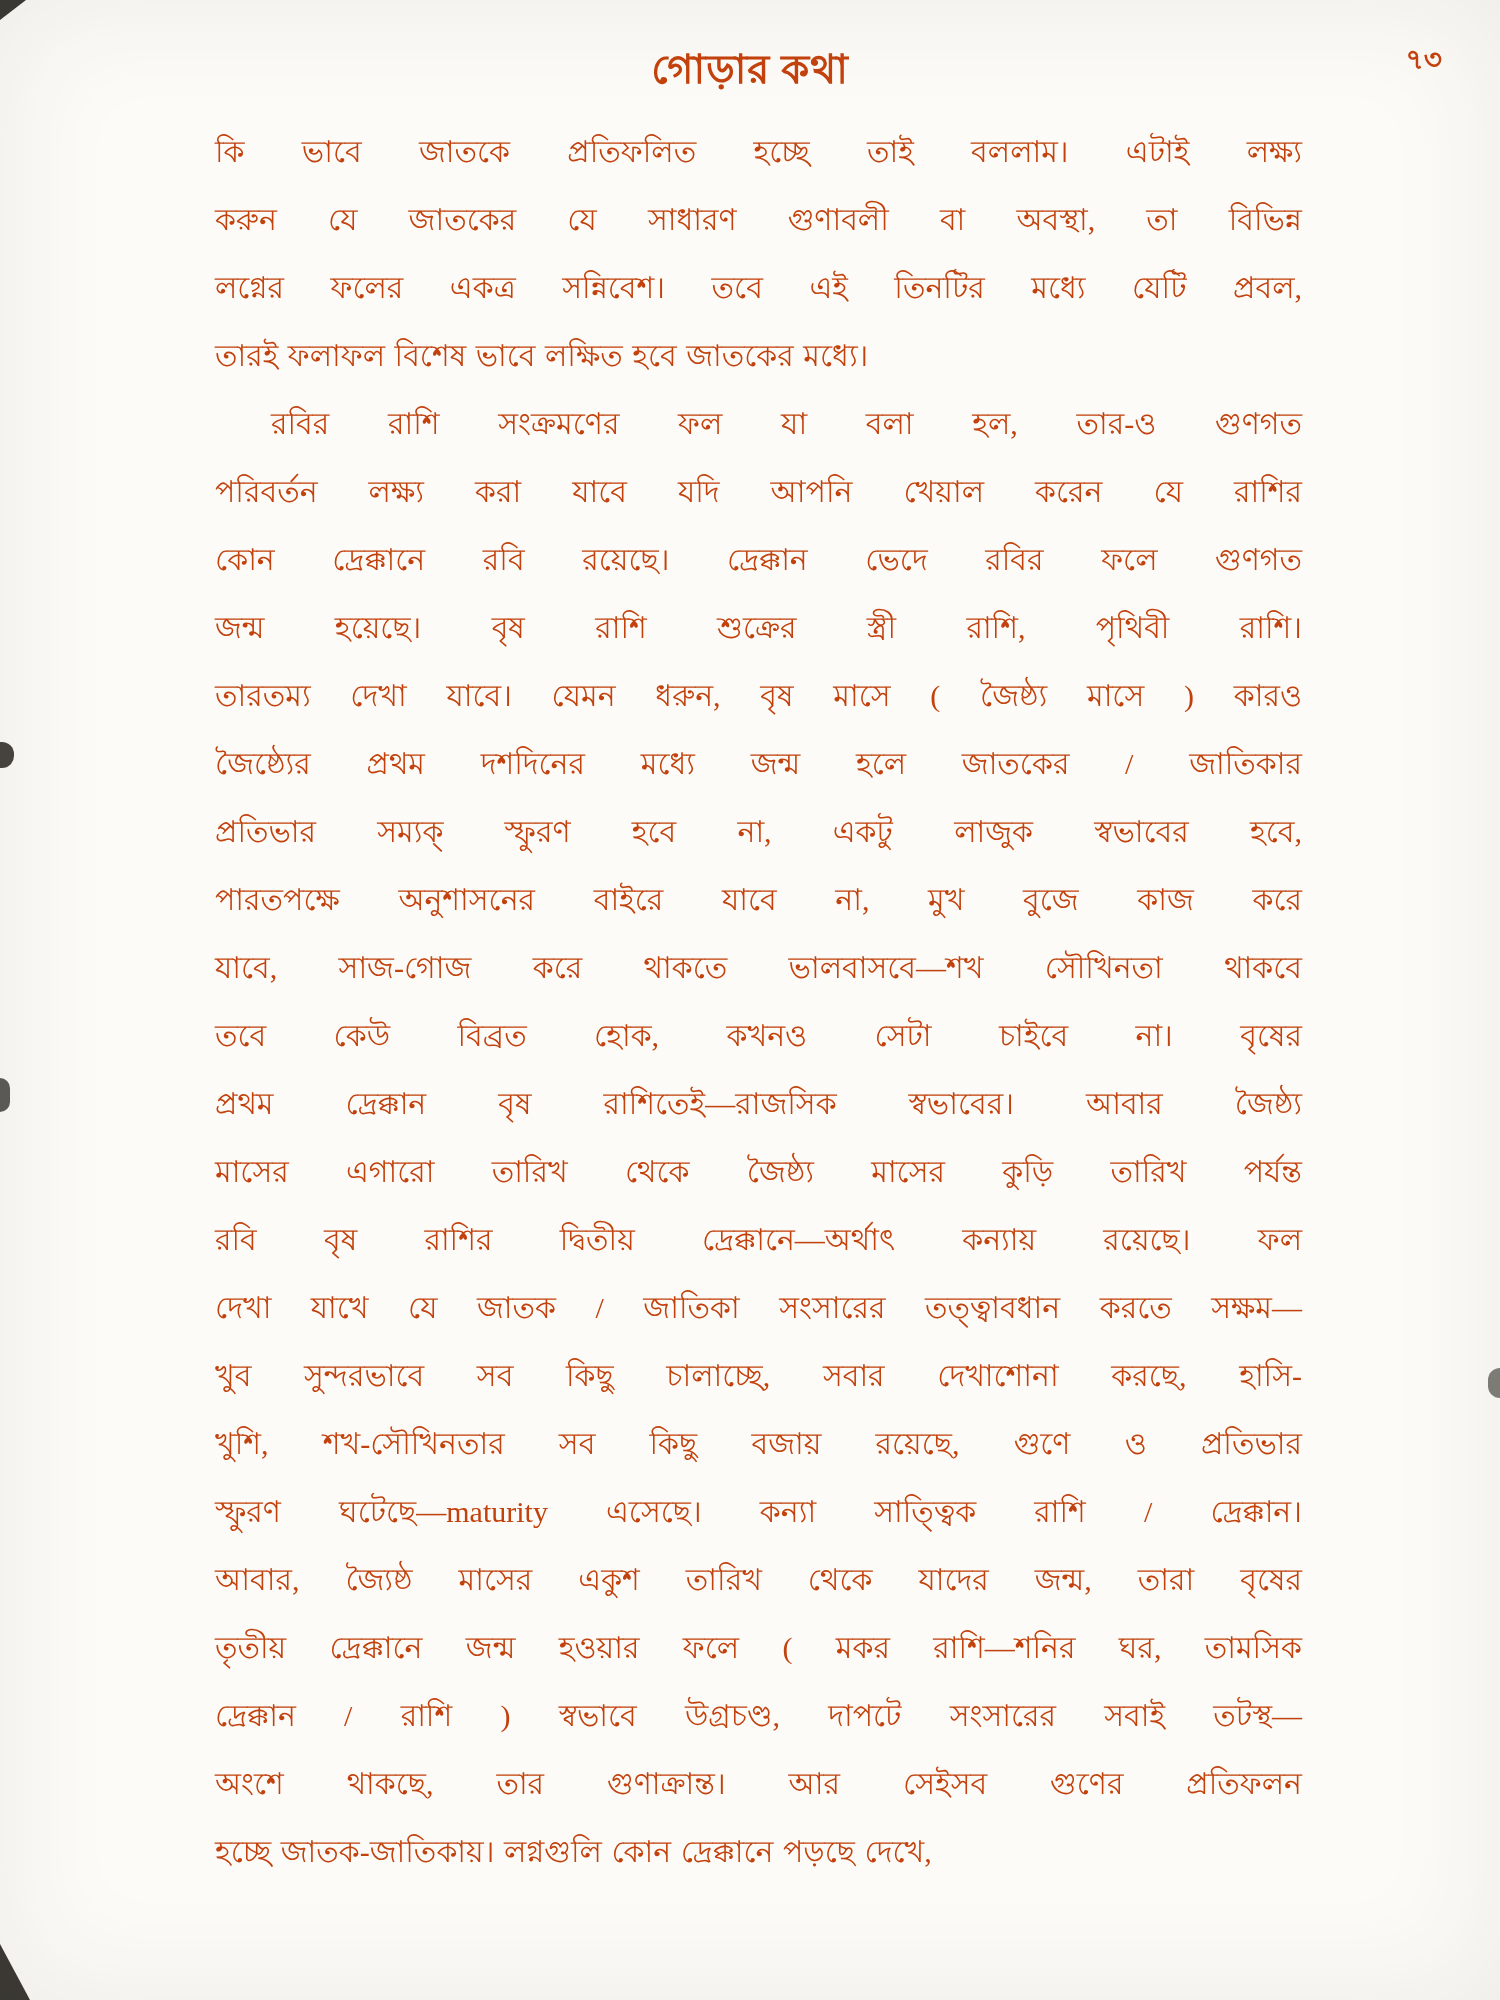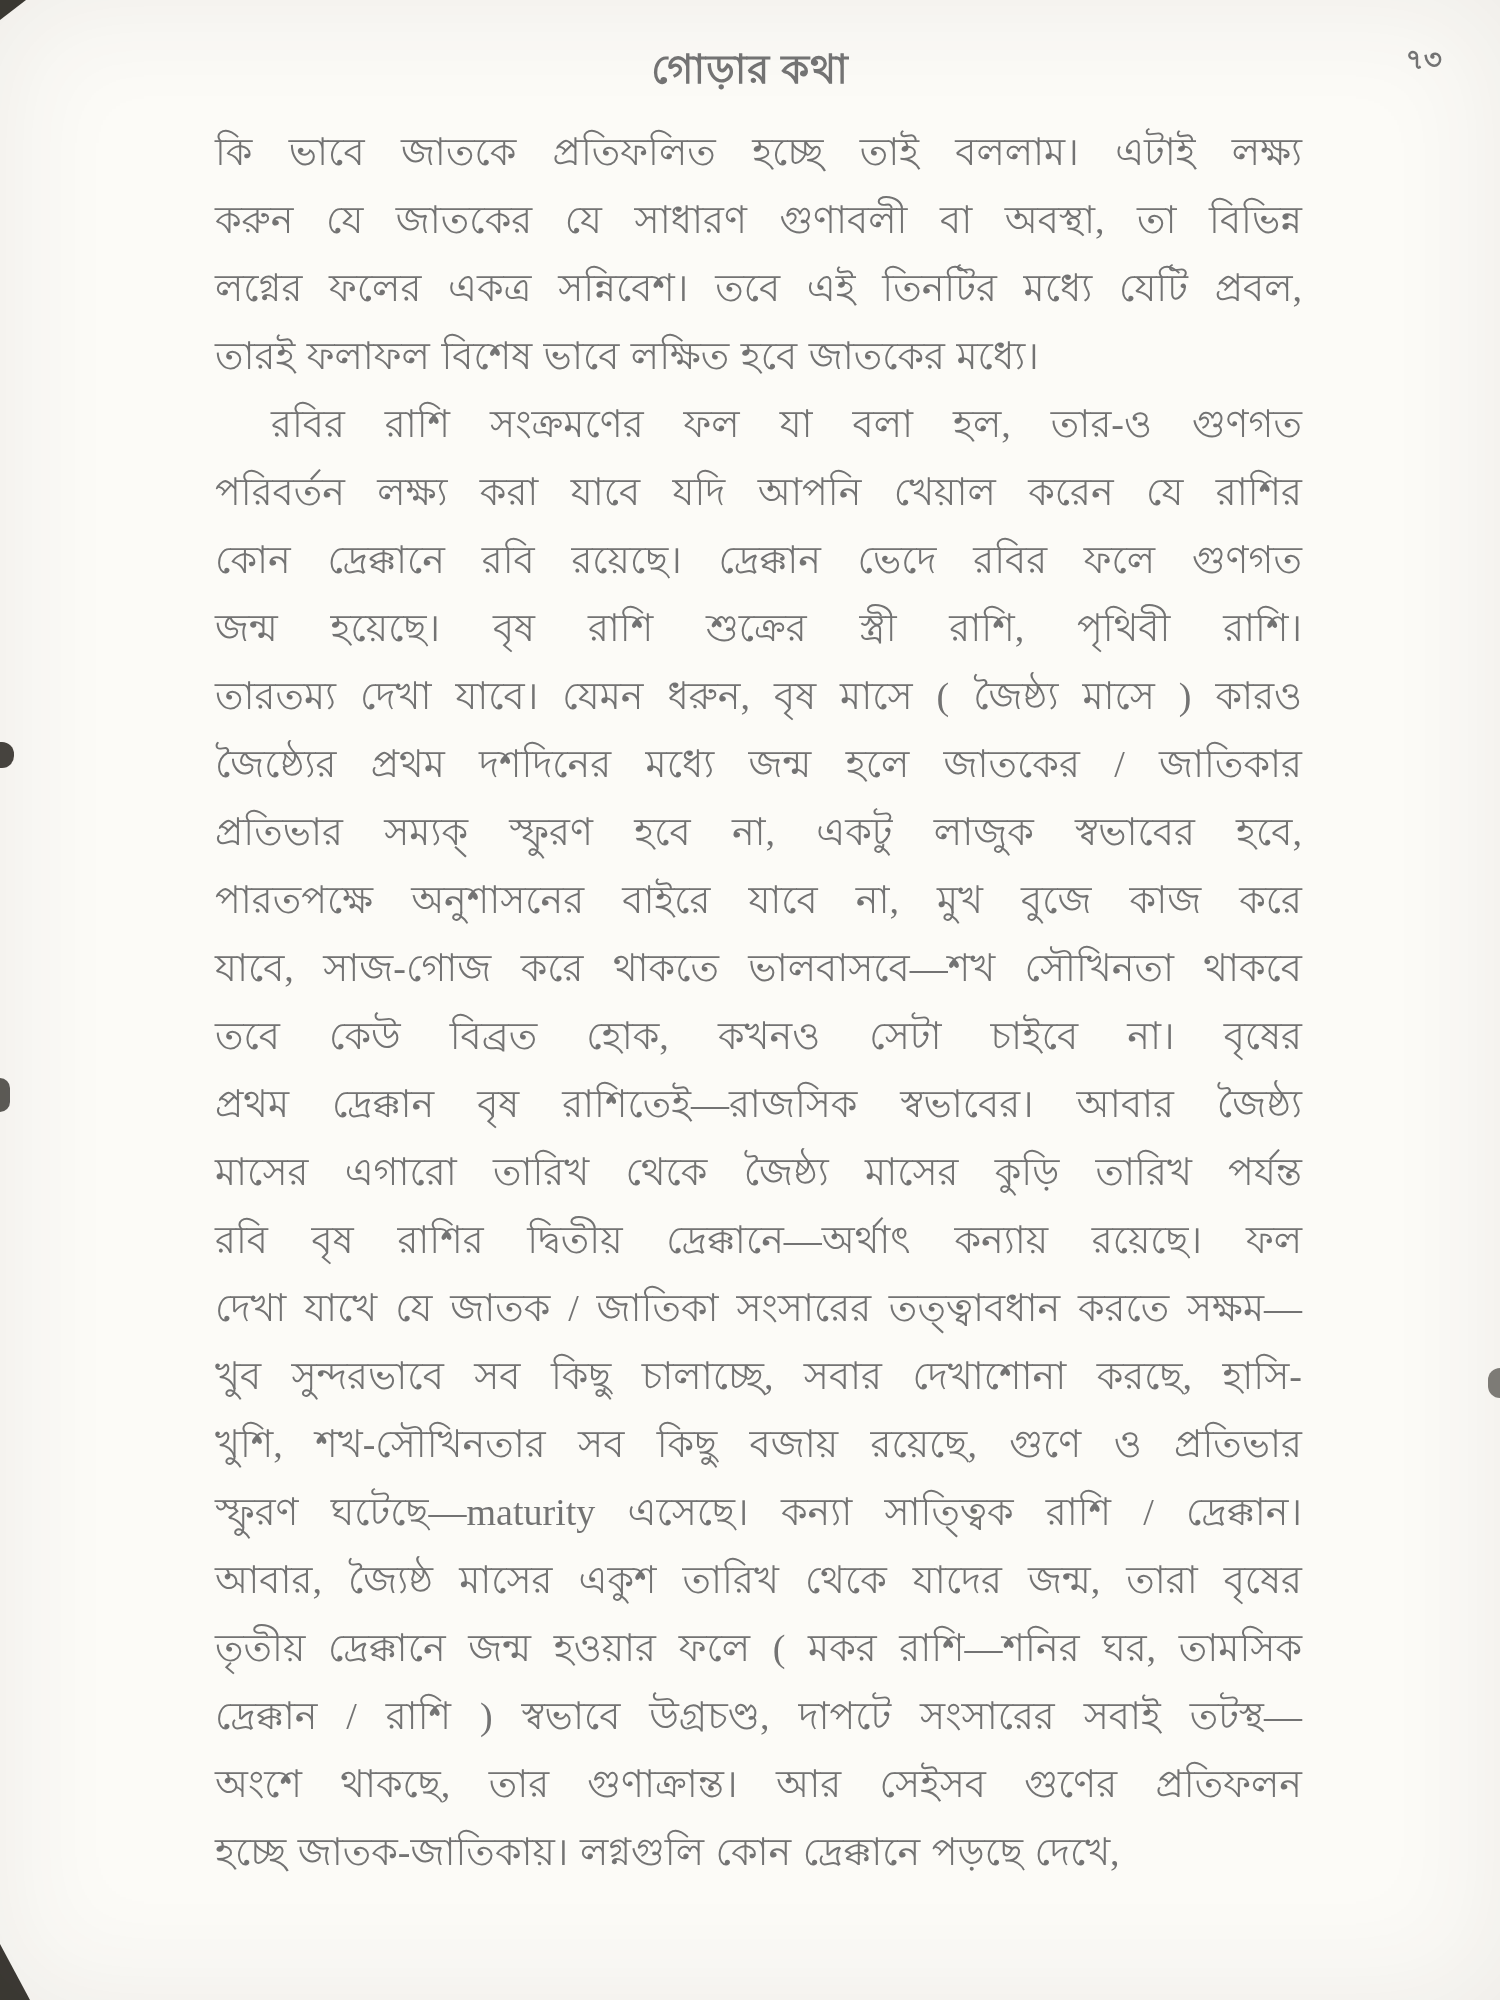--- a/index.html
+++ b/index.html
@@ -8,21 +8,21 @@
     background: #d8d6d0;
   }
   .page {
     position: relative;
     width: 1500px;
     height: 2000px;
     margin: 0 auto;
     background: #fcfbf7;
     overflow: hidden;
     font-family: "Liberation Serif", "DejaVu Serif", serif;
-    color: #737373;
+    color: #c2410c;
     box-shadow: inset 0 0 120px rgba(60,55,45,0.08);
   }
   .header {
     position: absolute;
     top: 38px;
     left: 0;
     width: 100%;
     height: 60px;
   }
   .title {
@@ -44,21 +44,21 @@
   .body-text {
     position: absolute;
     top: 118px;
     left: 215px;
     right: 198px;
   }
   .paragraph {
     margin: 0;
   }
   .line {
-    font-size: 38px;
+    font-size: 30px;
     line-height: 68px;
     white-space: normal;
     text-align: justify;
     text-align-last: justify;
     word-spacing: 2px;
   }
   .line.last {
     text-align-last: left;
   }
   .line.indent {

